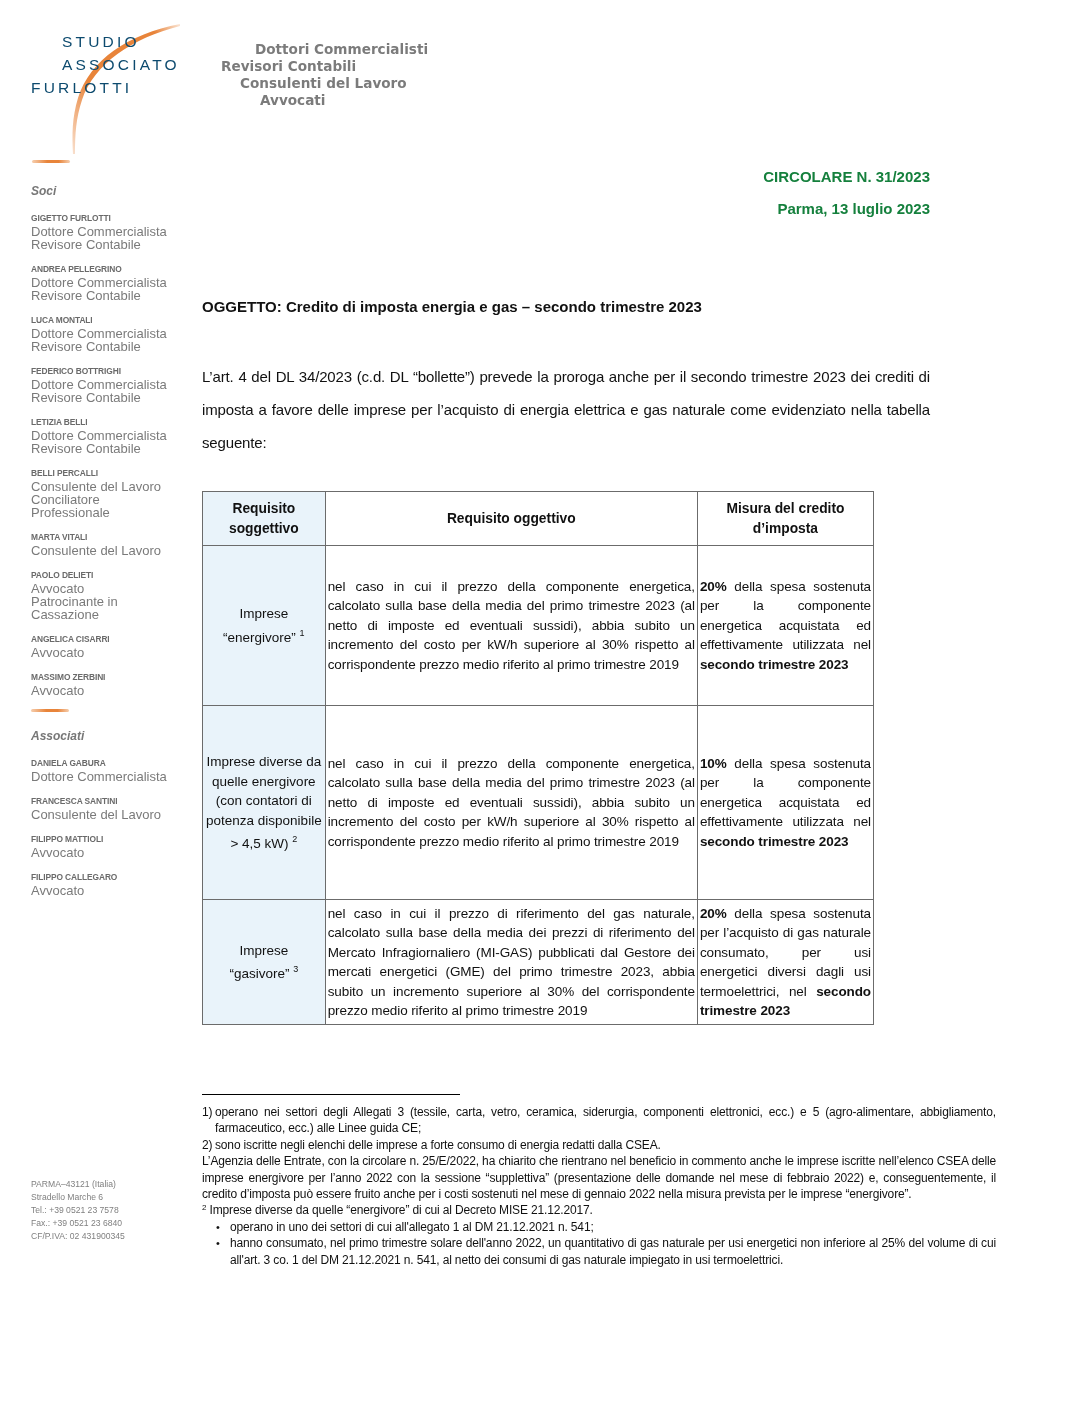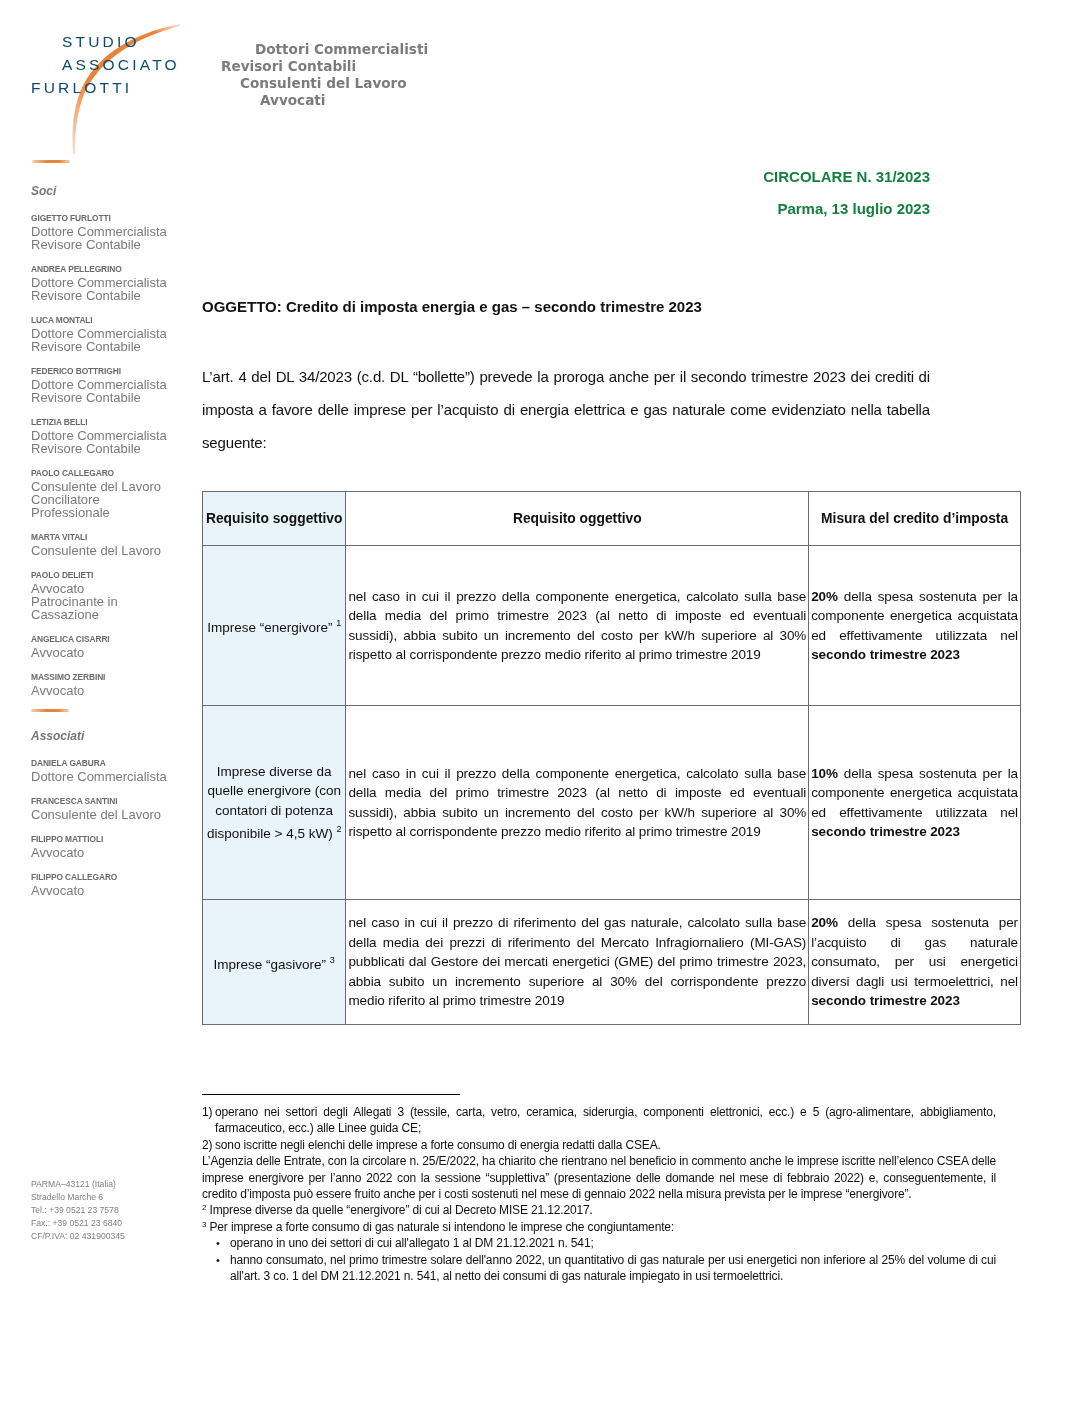--- a/index.html
+++ b/index.html
@@ -38,21 +38,21 @@
   
   .main { position: absolute; left: 202px; top: 0; width: 728px; }
   .doc-right { position: absolute; right: 0; font-weight: bold; font-size: 15px; color: #15803d; white-space: nowrap; }
   .circ-num { top: 168px; }
   .circ-date { top: 200px; }
   .subject { position: absolute; left: 0; top: 298px; font-weight: bold; font-size: 15px; white-space: nowrap; }
   .intro { position: absolute; left: 0; top: 360px; width: 728px; font-size: 15px; line-height: 33px;
            text-align: justify; letter-spacing: -0.15px; }
 
   
-  .credit-table { position: absolute; left: 202px; top: 491px; width: 819px; border-collapse: collapse;
+  .credit-table { position: absolute; left: 202px; top: 491px; width: 672px; border-collapse: collapse;
                   font-size: 13.5px; line-height: 19.5px; }
   .credit-table td, .credit-table th { border: 1.5px solid #6b6b6b; padding: 0 2px; vertical-align: middle; }
   .credit-table th { font-weight: bold; text-align: center; height: 53px; font-size: 13.8px; }
   .credit-table .c1 { width: 123px; background: #e9f3fa; text-align: center; }
   .credit-table .c2 { width: 408px; text-align: justify; text-align-last: left; }
   .credit-table .c3 { width: 184px; text-align: justify; text-align-last: left; }
   .credit-table td.c2, .credit-table td.c3 { letter-spacing: -0.1px; }
   .credit-table .r1 td { height: 159px; }
   .credit-table .r2 td { height: 193px; }
   .credit-table .r3 td { height: 124px; }
@@ -122,21 +122,21 @@
         <div class="sb-name">FEDERICO BOTTRIGHI</div>
         <div class="sb-role">Dottore Commercialista</div>
         <div class="sb-role">Revisore Contabile</div>
       </div>
       <div class="sb-person">
         <div class="sb-name">LETIZIA BELLI</div>
         <div class="sb-role">Dottore Commercialista</div>
         <div class="sb-role">Revisore Contabile</div>
       </div>
       <div class="sb-person">
-        <div class="sb-name">PAOLO CALLEGARO</div>
+        <div class="sb-name">BELLI PERCALLI</div>
         <div class="sb-role">Consulente del Lavoro</div>
         <div class="sb-role">Conciliatore Professionale</div>
       </div>
       <div class="sb-person">
         <div class="sb-name">MARTA VITALI</div>
         <div class="sb-role">Consulente del Lavoro</div>
       </div>
       <div class="sb-person">
         <div class="sb-name">PAOLO DELIETI</div>
         <div class="sb-role">Avvocato</div>
@@ -219,21 +219,20 @@
   <div class="fn-num">
       <span class="n">1)</span>
       <span class="t">operano nei settori degli Allegati 3 (tessile, carta, vetro, ceramica, siderurgia, componenti elettronici, ecc.) e 5 (agro-alimentare, abbigliamento, farmaceutico, ecc.) alle Linee guida CE;</span>
     </div>
   <div class="fn-num">
       <span class="n">2)</span>
       <span class="t">sono iscritte negli elenchi delle imprese a forte consumo di energia redatti dalla CSEA.</span>
     </div>
   <p>L’Agenzia delle Entrate, con la circolare n. 25/E/2022, ha chiarito che rientrano nel beneficio in commento anche le imprese iscritte nell’elenco CSEA delle imprese energivore per l’anno 2022 con la sessione “supplettiva” (presentazione delle domande nel mese di febbraio 2022) e, conseguentemente, il credito d’imposta può essere fruito anche per i costi sostenuti nel mese di gennaio 2022 nella misura prevista per le imprese “energivore”.</p>
   <p><sup>2</sup><span> Imprese diverse da quelle “energivore” di cui al Decreto MISE 21.12.2017.</span></p>
-  <p><sup>3</sup><span> Per imprese a forte consumo di gas naturale si intendono le imprese che congiuntamente:</span></p>
   <div class="fn-bul">
       <span class="b">•</span>
       <span class="t">operano in uno dei settori di cui all'allegato 1 al DM 21.12.2021 n. 541;</span>
     </div>
   <div class="fn-bul">
       <span class="b">•</span>
       <span class="t">hanno consumato, nel primo trimestre solare dell'anno 2022, un quantitativo di gas naturale per usi energetici non inferiore al 25% del volume di cui all'art. 3 co. 1 del DM 21.12.2021 n. 541, al netto dei consumi di gas naturale impiegato in usi termoelettrici.</span>
     </div>
 </div>
 

